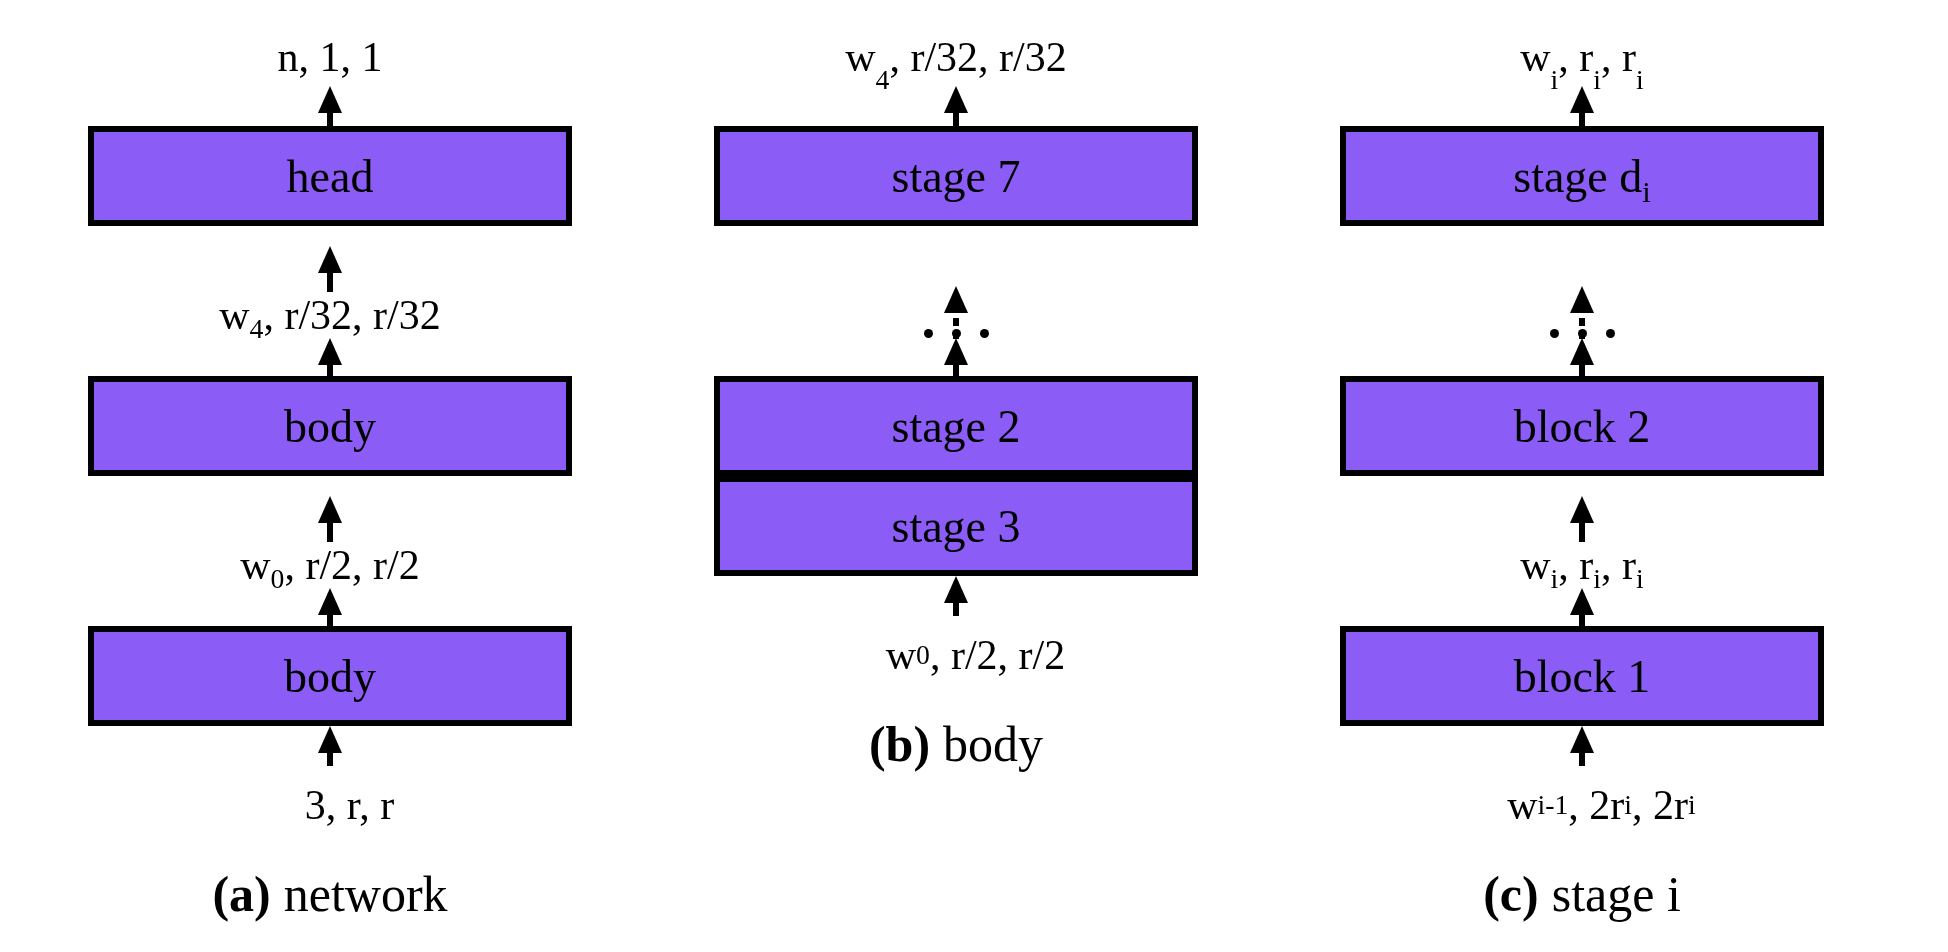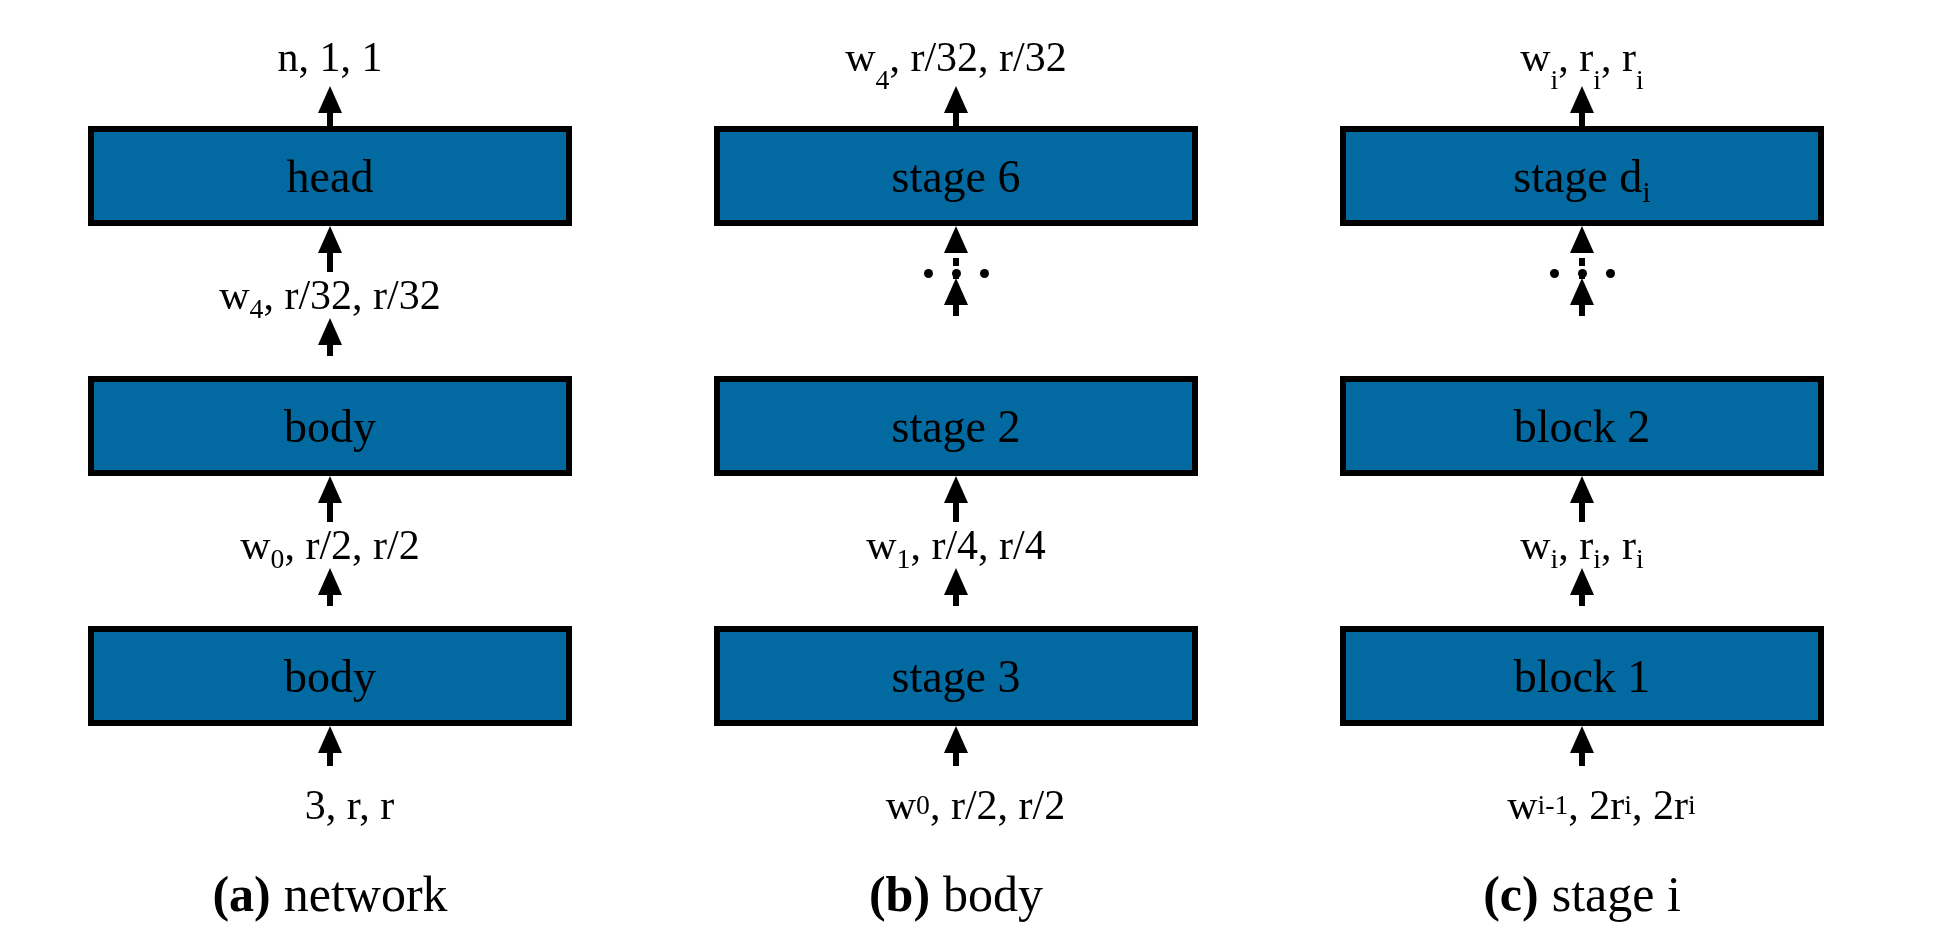--- a/index.html
+++ b/index.html
@@ -56,21 +56,21 @@
     font-size: 66%;
     line-height: 0;
   }
 
   
   .nbox {
     width: 100%;
     height: 100px;
     box-sizing: border-box;
     border: 6px solid #000000;
-    background: #0369a1;
+    background: #8b5cf6;
     display: flex;
     align-items: center;
     justify-content: center;
     font-size: 46px;
     white-space: nowrap;
     flex: 0 0 auto;
   }
 
   
   .arrow {
@@ -103,21 +103,21 @@
   .arrow-h38 { height: 38px; }
   .arrow-h42 { height: 42px; }
 
   
   .connector {
     height: 150px;
     width: 100%;
     display: flex;
     flex-direction: column;
     align-items: center;
-    justify-content: flex-start;
+    justify-content: flex-end;
     flex: 0 0 auto;
   }
 
   
   .dots {
     display: flex;
     flex-direction: row;
     align-items: center;
     height: 10px;
   }
@@ -202,51 +202,40 @@
     <div class="io-label io-label-top">
         <span>w</span>
         <sub>4</sub>
         <span>, r/32, r/32</span>
       </div>
     <div class="arrow arrow-h40">
       <div class="head"></div>
       <div class="stem"></div>
     </div>
     <div class="nbox">
-      <span><span>stage 6</span></span>
+      <span><span>stage 7</span></span>
     </div>
     <div class="connector">
       <div class="arrow arrow-h42">
         <div class="head"></div>
         <div class="dash"></div>
         <div class="dash"></div>
       </div>
       <div class="dots">
         <span class="dot"></span>
         <span class="dot"></span>
         <span class="dot"></span>
       </div>
       <div class="arrow arrow-h38">
         <div class="head"></div>
         <div class="stem"></div>
       </div>
     </div>
     <div class="nbox">
       <span><span>stage 2</span></span>
-    </div>
-    <div class="connector">
-      <div class="arrow arrow-h46">
-        <div class="head"></div>
-        <div class="stem"></div>
-      </div>
-      <div class="io-label"><span>w</span><sub>1</sub><span>, r/4, r/4</span></div>
-      <div class="arrow arrow-h38">
-        <div class="head"></div>
-        <div class="stem"></div>
-      </div>
     </div>
     <div class="nbox">
       <span><span>stage 3</span></span>
     </div>
     <div class="arrow arrow-h40">
       <div class="head"></div>
       <div class="stem"></div>
     </div>
     <div class="io-label io-label-bottom">
         <span>w</span>

